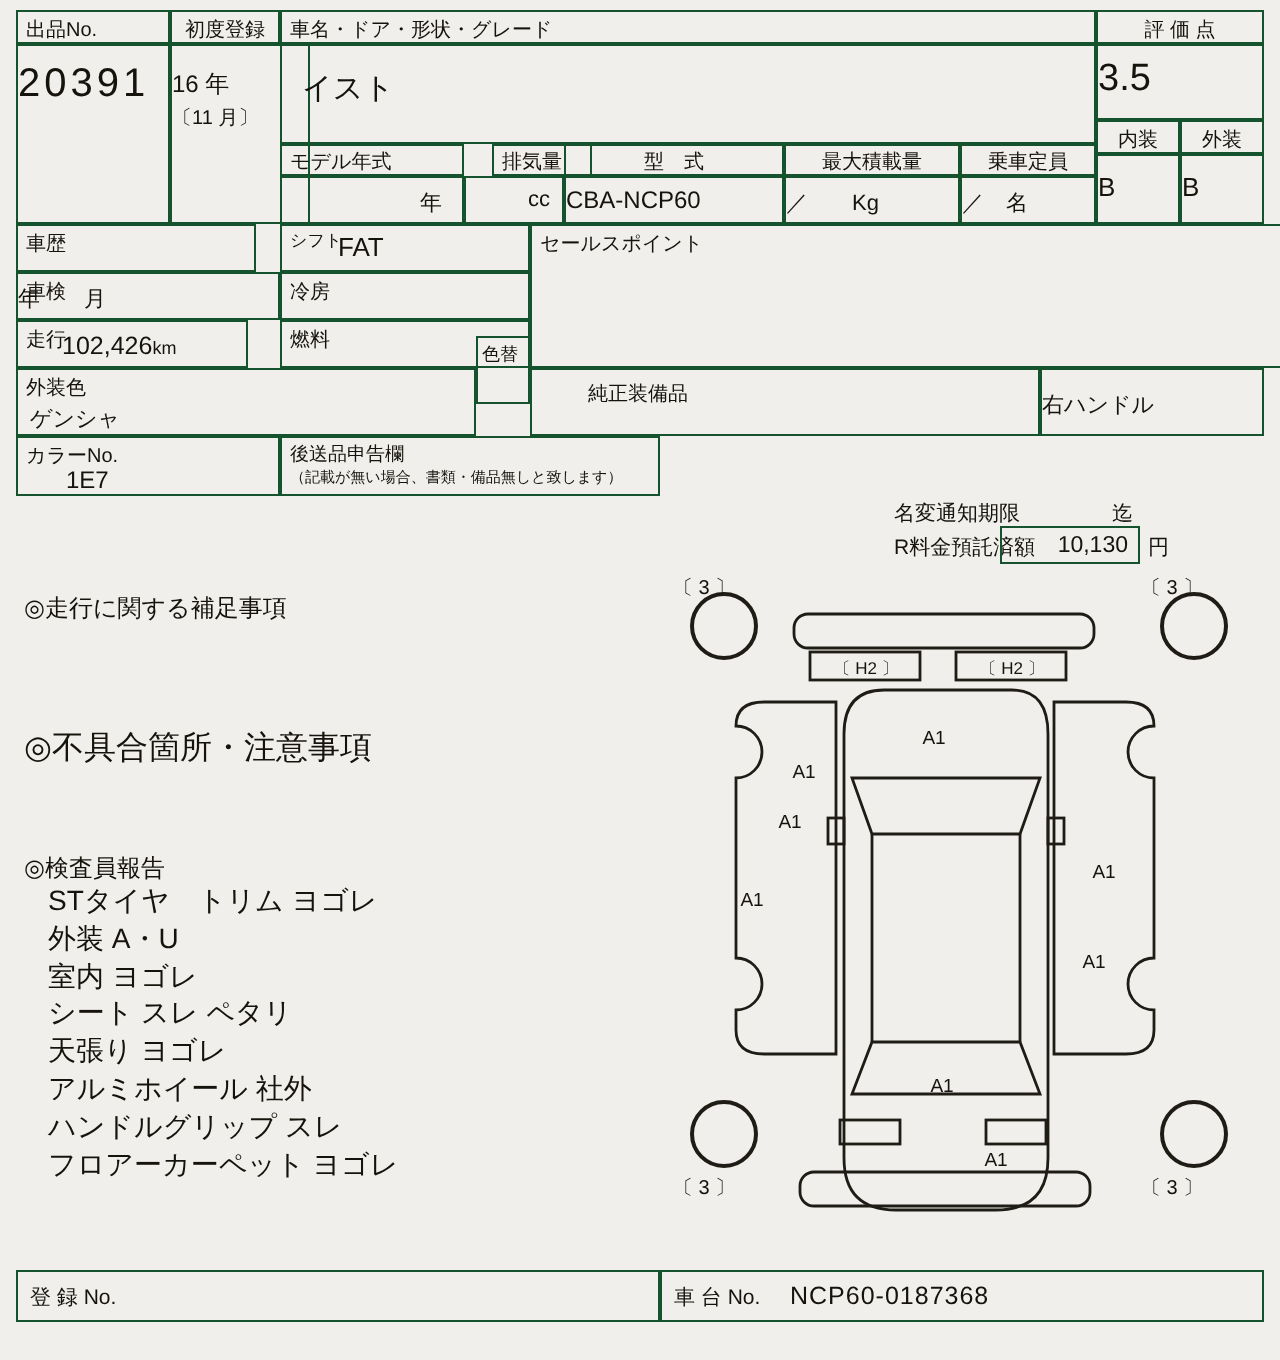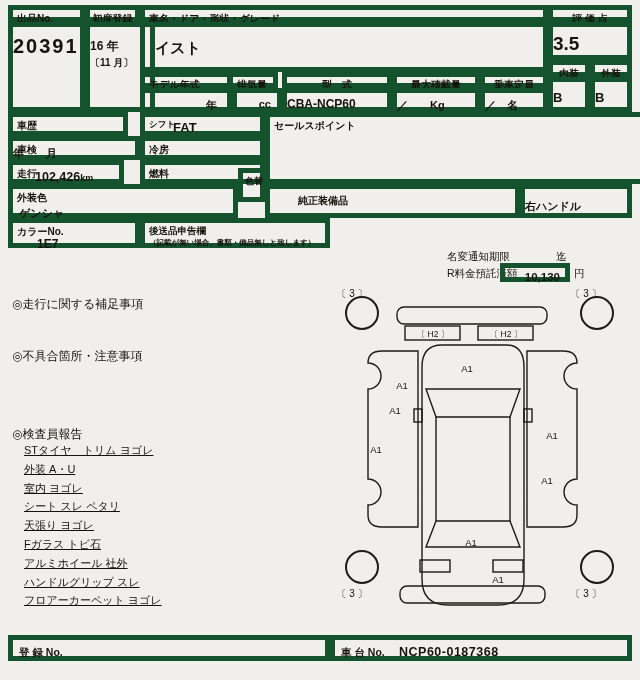--- a/index.html
+++ b/index.html
@@ -10,29 +10,28 @@
   }
   .sheet{
     position:relative;
     width:640px;height:680px;
     background:#f0efeb;
     overflow:hidden;
   }
   .cell{
     position:absolute;
     box-sizing:border-box;
-    border:5px solid #14532d;
+    border:1px solid #14532d;
     background:transparent;
-    font-weight:bold;
   }
   .cap{position:absolute;top:2px;left:4px;font-size:10px;white-space:nowrap;}
   .capC{position:absolute;top:2px;left:0;width:100%;text-align:center;font-size:10px;white-space:nowrap;}
   .vC{position:absolute;left:0;width:100%;white-space:nowrap;}
   .txt{position:absolute;white-space:nowrap;}
-  .insp-item{font-size:11px;line-height:18.8px;white-space:nowrap;text-decoration:underline;}
+  .insp-item{font-size:14px;line-height:18.8px;white-space:nowrap;}
   svg text{font-family:"Liberation Sans","DejaVu Sans",sans-serif;fill:#16130d;}
   .dmg{font-size:9.5px;text-anchor:middle;}
   .tire{font-size:10px;text-anchor:middle;}
   .lamp{font-size:8.5px;text-anchor:middle;}
 </style>
 </head>
 <body>
 
 <div class="sheet">
 
@@ -72,21 +71,21 @@
   <div class="cell" style="left:548px;top:77px;width:42px;height:35px">
     <div class="vC" style="top:8px;font-size:13px">B</div>
   </div>
   <div class="cell" style="left:590px;top:77px;width:42px;height:35px">
     <div class="vC" style="top:8px;font-size:13px">B</div>
   </div>
 
   <div class="cell" style="left:140px;top:72px;width:92px;height:16px">
     <span class="cap" style="top:1px">モデル年式</span>
   </div>
-  <div class="cell" style="left:228px;top:72px;width:50px;height:16px">
+  <div class="cell" style="left:246px;top:72px;width:50px;height:16px">
     <span class="cap" style="top:1px">排気量</span>
   </div>
   <div class="cell" style="left:282px;top:72px;width:110px;height:16px">
     <span class="capC" style="top:1px">型　式</span>
   </div>
   <div class="cell" style="left:392px;top:72px;width:88px;height:16px">
     <span class="capC" style="top:1px">最大積載量</span>
   </div>
   <div class="cell" style="left:480px;top:72px;width:68px;height:16px">
     <span class="capC" style="top:1px">乗車定員</span>
@@ -162,29 +161,28 @@
 
   <div class="txt" style="left:447px;top:250px;font-size:10.5px">名変通知期限</div>
   <div class="txt" style="left:556px;top:250px;font-size:10.5px">迄</div>
   <div class="txt" style="left:447px;top:267px;font-size:10.5px">R料金預託済額</div>
   <div class="cell" style="left:500px;top:263px;width:70px;height:19px">
     <div style="position:absolute;top:3px;right:5px;font-size:11.5px">10,130</div>
   </div>
   <div class="txt" style="left:574px;top:267px;font-size:10.5px">円</div>
 
   <div class="txt" style="left:12px;top:296px;font-size:12px">◎走行に関する補足事項</div>
-  <div class="txt" style="left:12px;top:348px;font-size:12px">◎不具合箇所・注意事項</div>
+  <div class="txt" style="left:12px;top:364px;font-size:16px">◎不具合箇所・注意事項</div>
   <div class="txt" style="left:12px;top:426px;font-size:12px">◎検査員報告</div>
   <div class="txt" style="left:24px;top:441px">
       <div class="insp-item">STタイヤ　トリム ヨゴレ</div>
       <div class="insp-item">外装 A・U</div>
       <div class="insp-item">室内 ヨゴレ</div>
       <div class="insp-item">シート スレ ペタリ</div>
       <div class="insp-item">天張り ヨゴレ</div>
-      <div class="insp-item">Fガラス トビ石</div>
       <div class="insp-item">アルミホイール 社外</div>
       <div class="insp-item">ハンドルグリップ スレ</div>
       <div class="insp-item">フロアーカーペット ヨゴレ</div>
     </div>
 
   <svg style="position:absolute;left:330px;top:283px" width="300" height="347" viewBox="0 0 300 347">
     <g fill="none" stroke="#1f1c16" stroke-width="2">
       <circle cx="32" cy="30" r="16"></circle>
       <circle cx="267" cy="30" r="16"></circle>
       <circle cx="32" cy="284" r="16"></circle>

